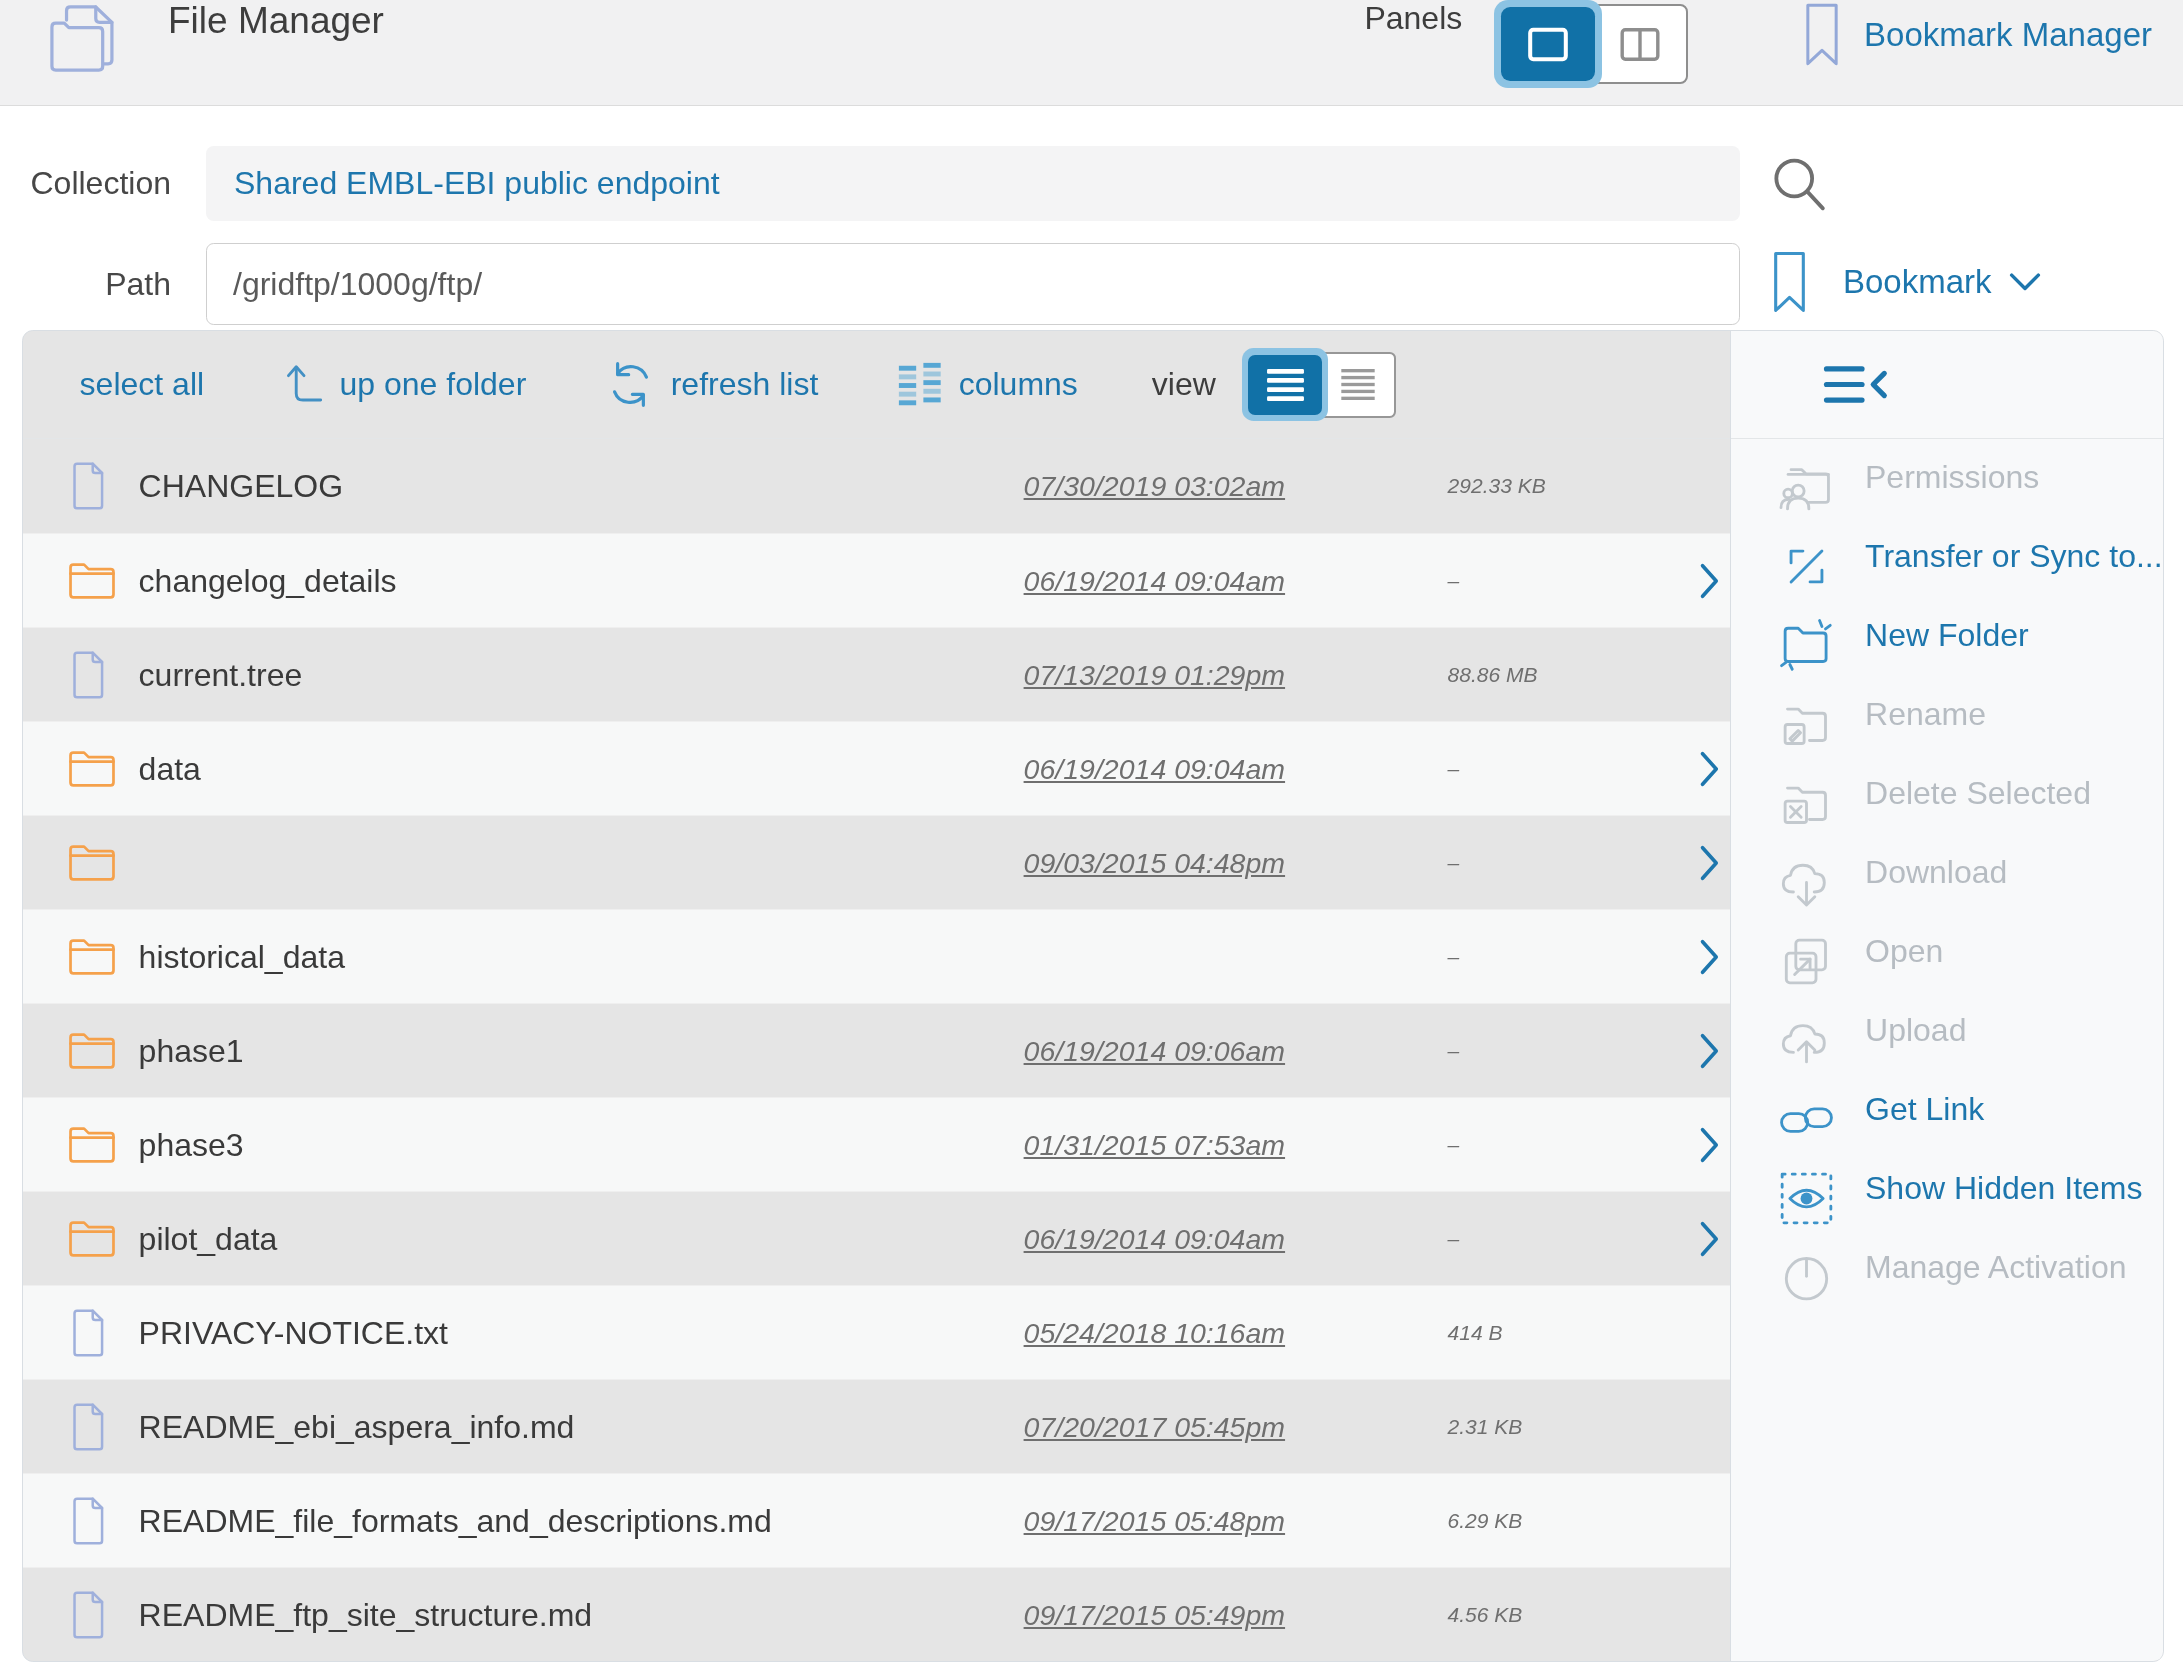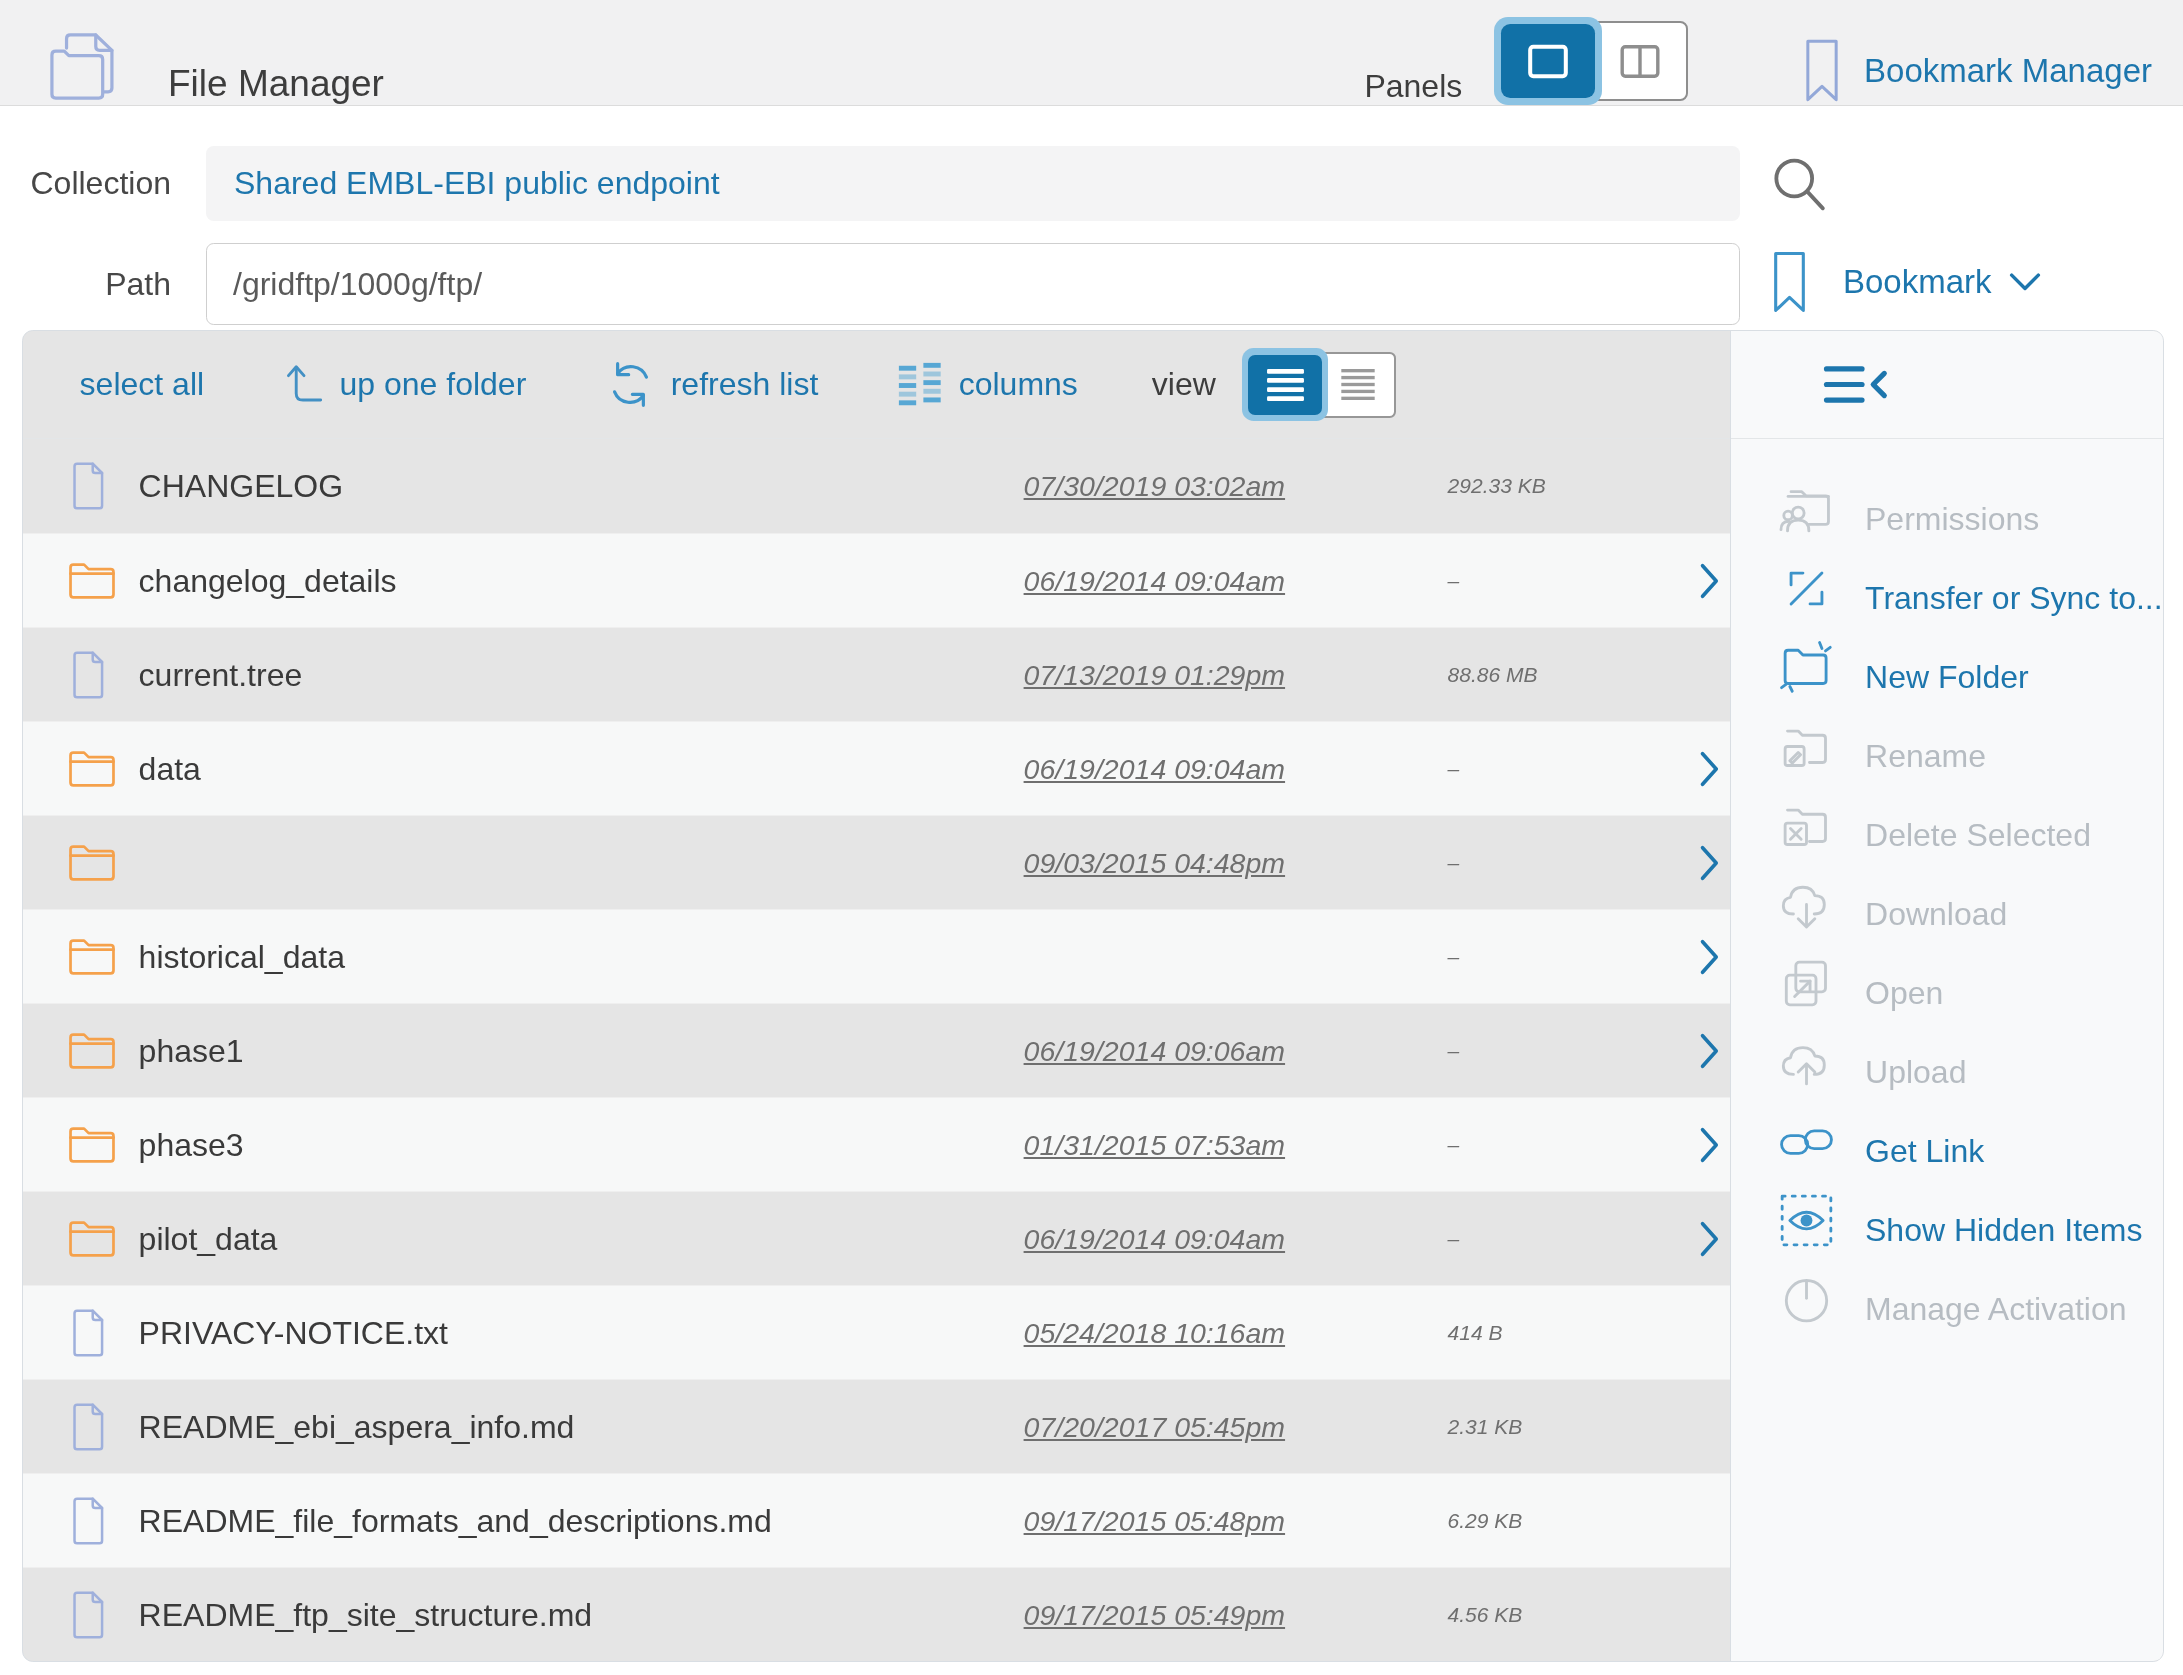--- a/index.html
+++ b/index.html
@@ -2,21 +2,21 @@
 <html style="font-size:12.3px"><head>
 <meta charset="utf-8">
 <style>
   html,body{margin:0;padding:0;background:#fff;}
   *{box-sizing:border-box;}
   #app{position:relative;width:2183px;height:1676px;background:#fff;
        font-family:"Liberation Sans",sans-serif;color:#3a3a3a;overflow:hidden;}
 
   
   .hdr{position:absolute;left:0;top:0;width:2183px;height:106px;background:#f1f1f2;
-       border-bottom:1.5px solid #dcdcdc;display:flex;align-items:flex-end;padding:0 31px 0 45px;}
+       border-bottom:1.5px solid #dcdcdc;display:flex;align-items:flex-start;padding:0 31px 0 45px;}
   .hdr-icon{flex:0 0 auto;margin-right:43px;display:flex;}
   .hdr-title{font-size:37px;color:#3d3d3d;}
   .panels-label{margin-left:auto;font-size:32px;color:#3d3d3d;margin-right:32px;}
   .toggle{display:flex;align-items:center;}
   .halo{background:#8cc3e3;border-radius:14px;padding:7px;position:relative;z-index:2;display:flex;}
   .tbtn-on{background:#1171a7;border-radius:9.2px;width:94px;height:74px;display:flex;align-items:center;justify-content:center;}
   .tbtn-off{background:#fff;border:2.3px solid #8e8e8e;border-radius:7.7px;width:97px;height:80px;
             margin-left:-10.8px;z-index:1;display:flex;align-items:center;justify-content:center;}
   .bm-mgr{display:flex;align-items:center;margin-left:114px;cursor:pointer;}
   .bm-mgr-label{font-size:33px;color:#1d76ad;margin-left:21.6px;}
@@ -60,21 +60,21 @@
   .fname{position:absolute;left:116px;top:0;line-height:94px;font-size:32px;color:#3a3a3a;white-space:nowrap;}
   .fdate{position:absolute;left:1001px;top:0;line-height:94px;font-size:28.5px;font-style:italic;color:#6f6f6f;white-space:nowrap;text-decoration:underline;}
   .fsize{position:absolute;left:1425px;top:0;line-height:94px;font-size:21px;font-style:italic;color:#6f6f6f;white-space:nowrap;}
   .fchev{position:absolute;left:1676px;top:50%;transform:translateY(-50%);display:flex;cursor:pointer;}
 
   
   .sidebar{flex:0 0 426px;border-left:1.5px solid #d9dee3;background:#f8f9fa;display:flex;flex-direction:column;}
   .sb-head{height:108px;flex:0 0 auto;border-bottom:1.5px solid #e3e6e8;display:flex;align-items:center;padding-left:91px;}
   .sb-collapse{cursor:pointer;display:flex;}
   .sb-list{list-style:none;margin:20px 0 0 0;padding:0;}
-  .sb-item{height:79px;display:flex;align-items:flex-end;padding-left:43px;}
+  .sb-item{height:79px;display:flex;align-items:flex-start;padding-left:43px;}
   .sb-item .sbic{width:65px;flex:0 0 auto;display:flex;justify-content:center;}
   .sb-item .sblabel{margin-left:26px;font-size:32px;white-space:nowrap;}
   .sb-item.on .sblabel{color:#1d76ad;}
   .sb-item.on{cursor:pointer;}
   .sb-item.off .sblabel{color:#b6bcc2;}
 </style>
 </head>
 <body>
 
 <div id="app">

